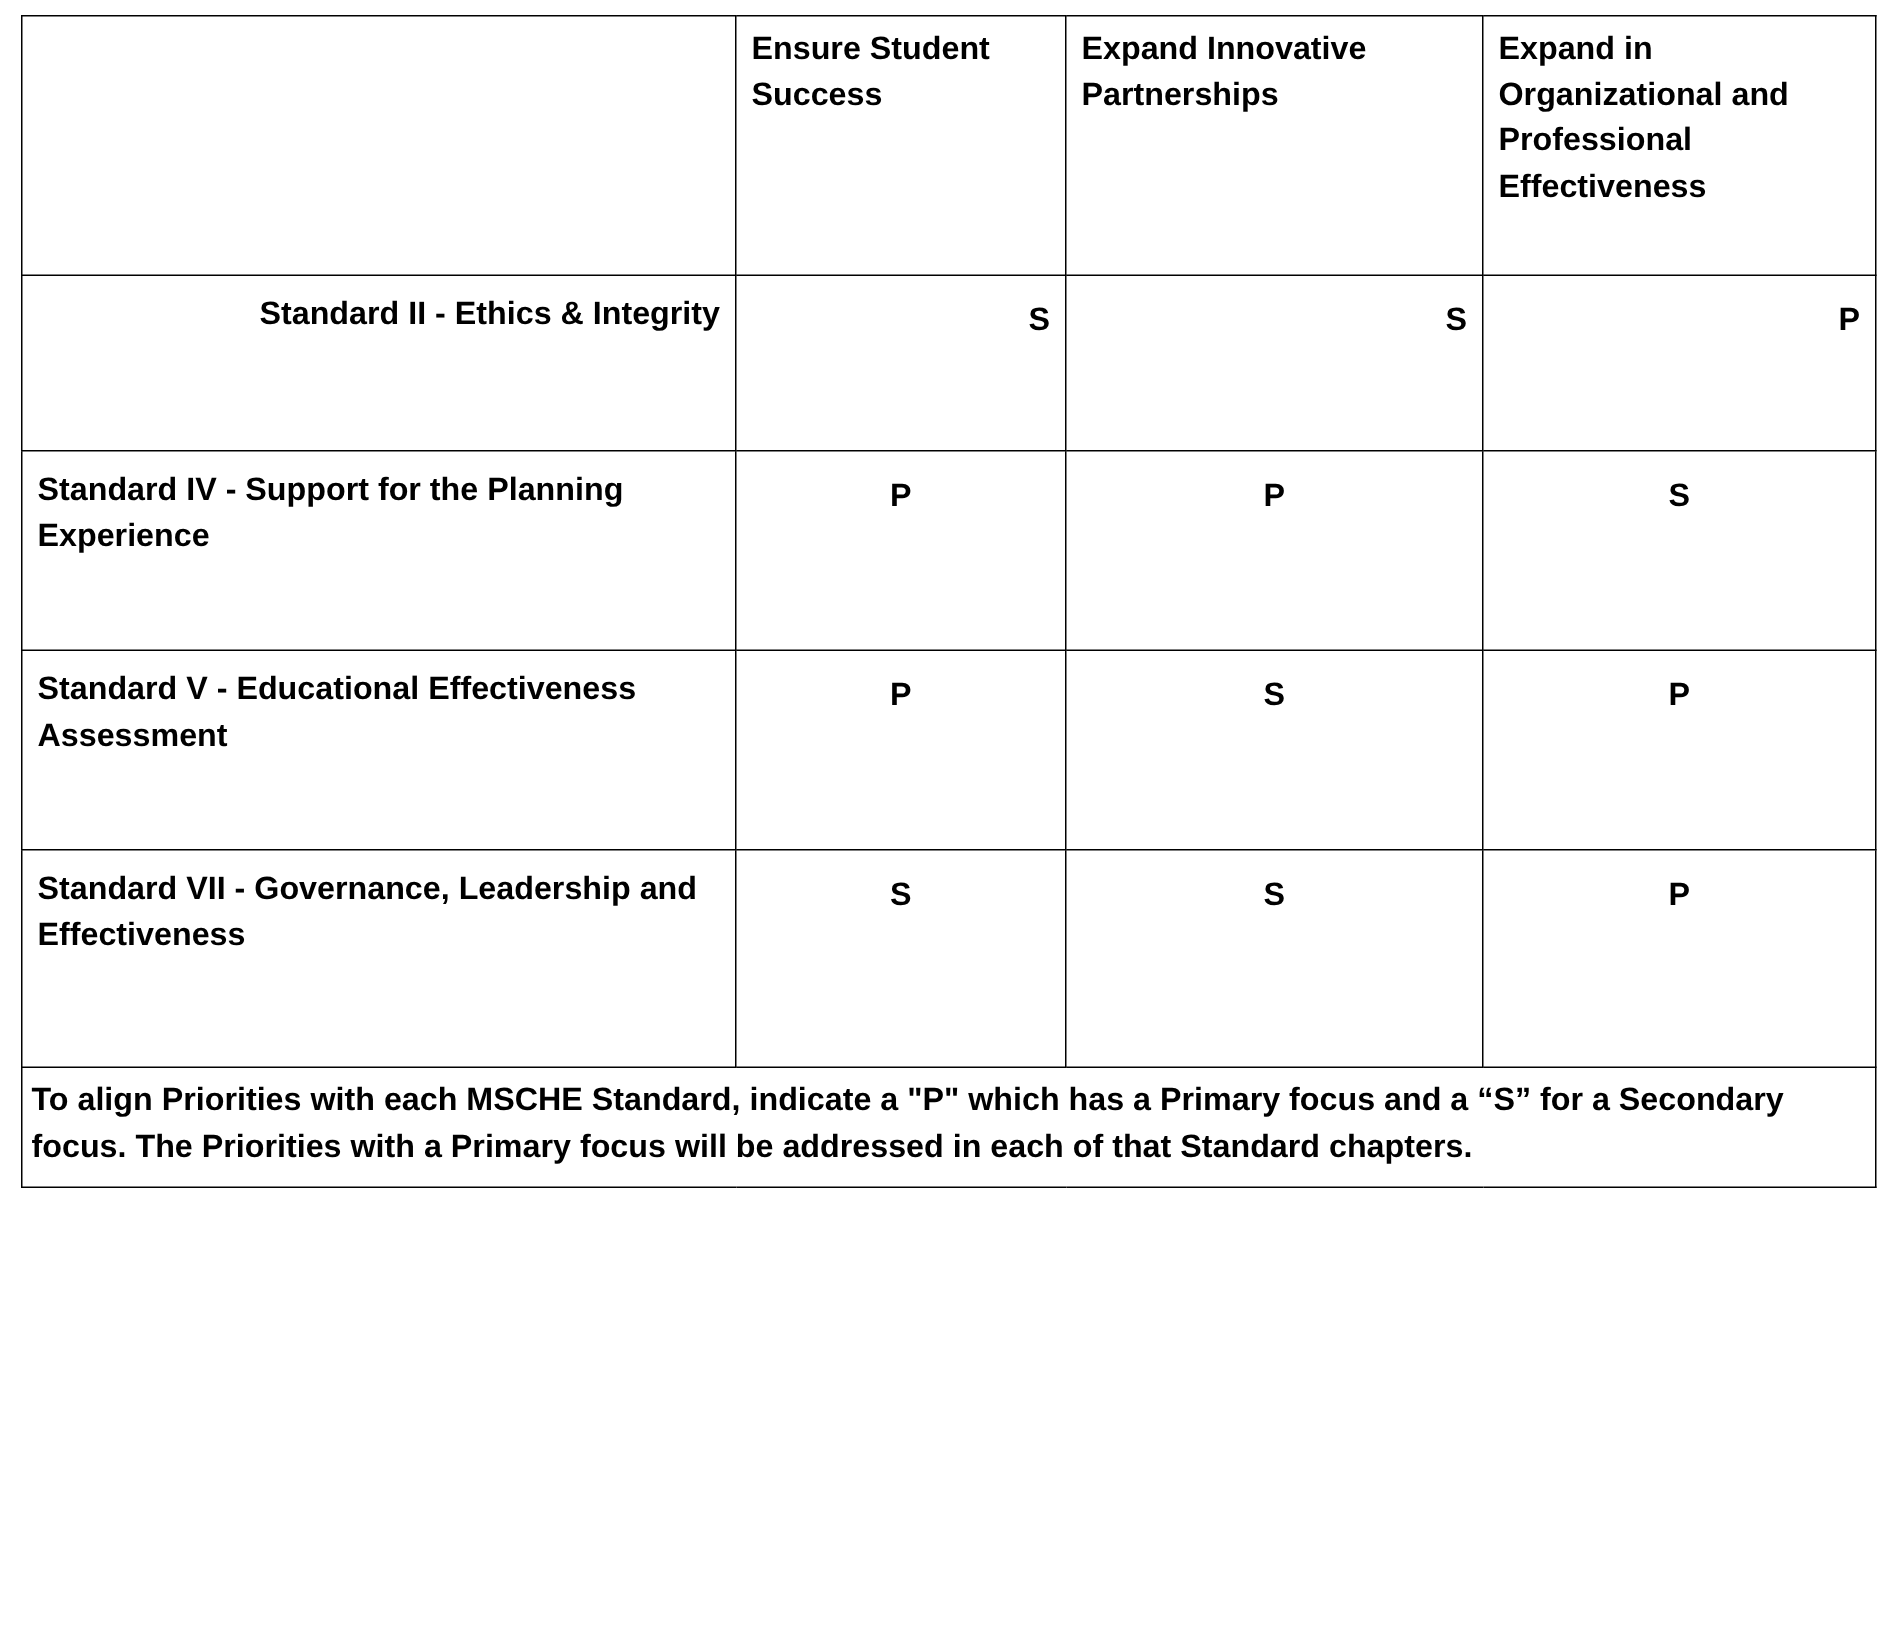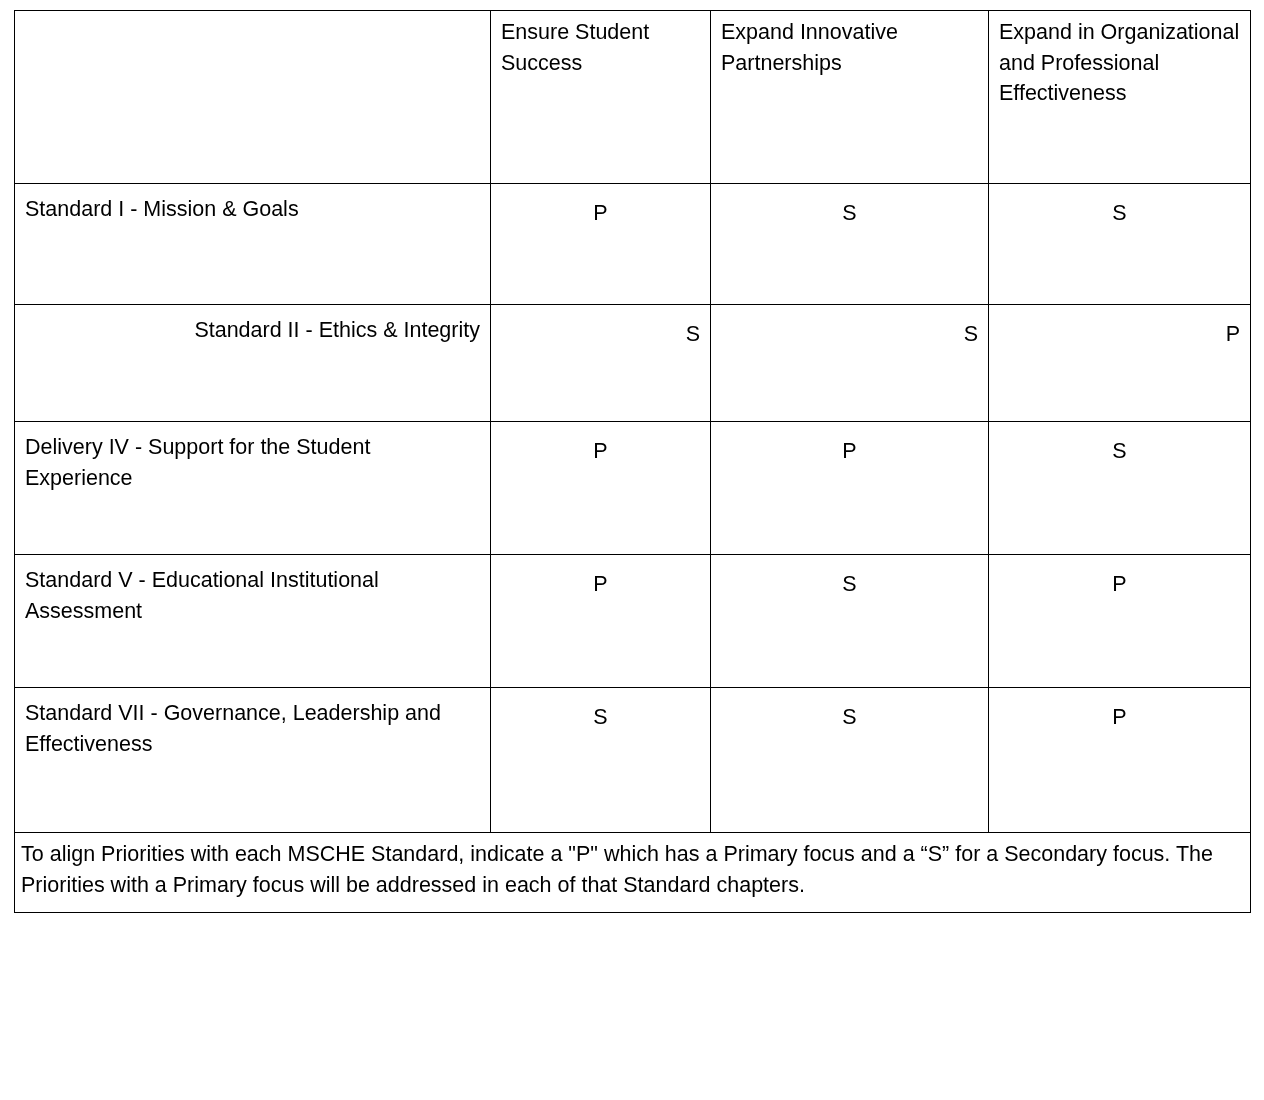--- a/index.html
+++ b/index.html
@@ -24,21 +24,21 @@
   table.matrix {
     border-collapse: collapse;
     table-layout: fixed;
     width: 1236px;
     margin-top: 2px;
   }
   table.matrix td, table.matrix th {
     border: 1.6px solid #000000;
     vertical-align: top;
     padding: 6px 10px 6px 10px;
-    font-weight: normal;
+    font-weight: bold;
     font-size: 21.5px;
     line-height: 1.40;
     text-align: left;
   }
   col.c0 { width: 476px; }
   col.c1 { width: 220px; }
   col.c2 { width: 278px; }
   col.c3 { width: 262px; }
 
   thead td.corner {
@@ -87,40 +87,34 @@
     </colgroup>
     <thead>
       <tr>
         <td class="corner"></td>
         <td class="hdr">Ensure Student Success</td>
         <td class="hdr">Expand Innovative Partnerships</td>
         <td class="hdr">Expand in Organizational and Professional Effectiveness</td>
       </tr>
     </thead>
     <tbody>
-      <tr class="r-mission">
-        <td class="rowlabel">Standard I - Mission &amp; Goals</td>
-        <td class="mark">P</td>
-        <td class="mark">S</td>
-        <td class="mark">S</td>
-      </tr>
       <tr class="r-ethics">
         <td class="rowlabel">Standard II - Ethics &amp; Integrity</td>
         <td class="mark">S</td>
         <td class="mark">S</td>
         <td class="mark">P</td>
       </tr>
       <tr class="r-support">
-        <td class="rowlabel">Delivery IV - Support for the Student Experience</td>
+        <td class="rowlabel">Standard IV - Support for the Planning Experience</td>
         <td class="mark">P</td>
         <td class="mark">P</td>
         <td class="mark">S</td>
       </tr>
       <tr class="r-eduassess">
-        <td class="rowlabel">Standard V - Educational Institutional Assessment</td>
+        <td class="rowlabel">Standard V - Educational Effectiveness Assessment</td>
         <td class="mark">P</td>
         <td class="mark">S</td>
         <td class="mark">P</td>
       </tr>
       <tr class="r-governance">
         <td class="rowlabel">Standard VII - Governance, Leadership and Effectiveness</td>
         <td class="mark">S</td>
         <td class="mark">S</td>
         <td class="mark">P</td>
       </tr>

